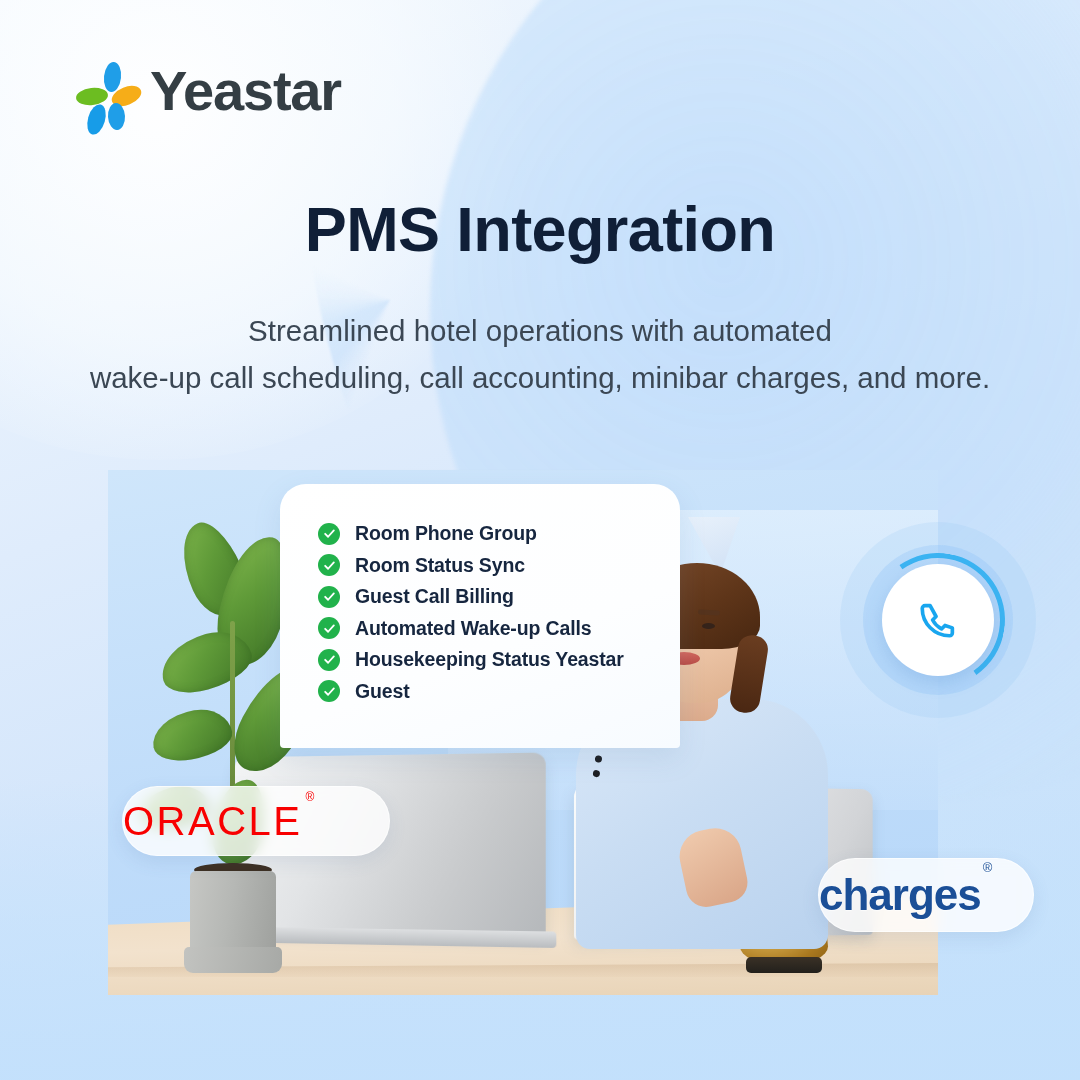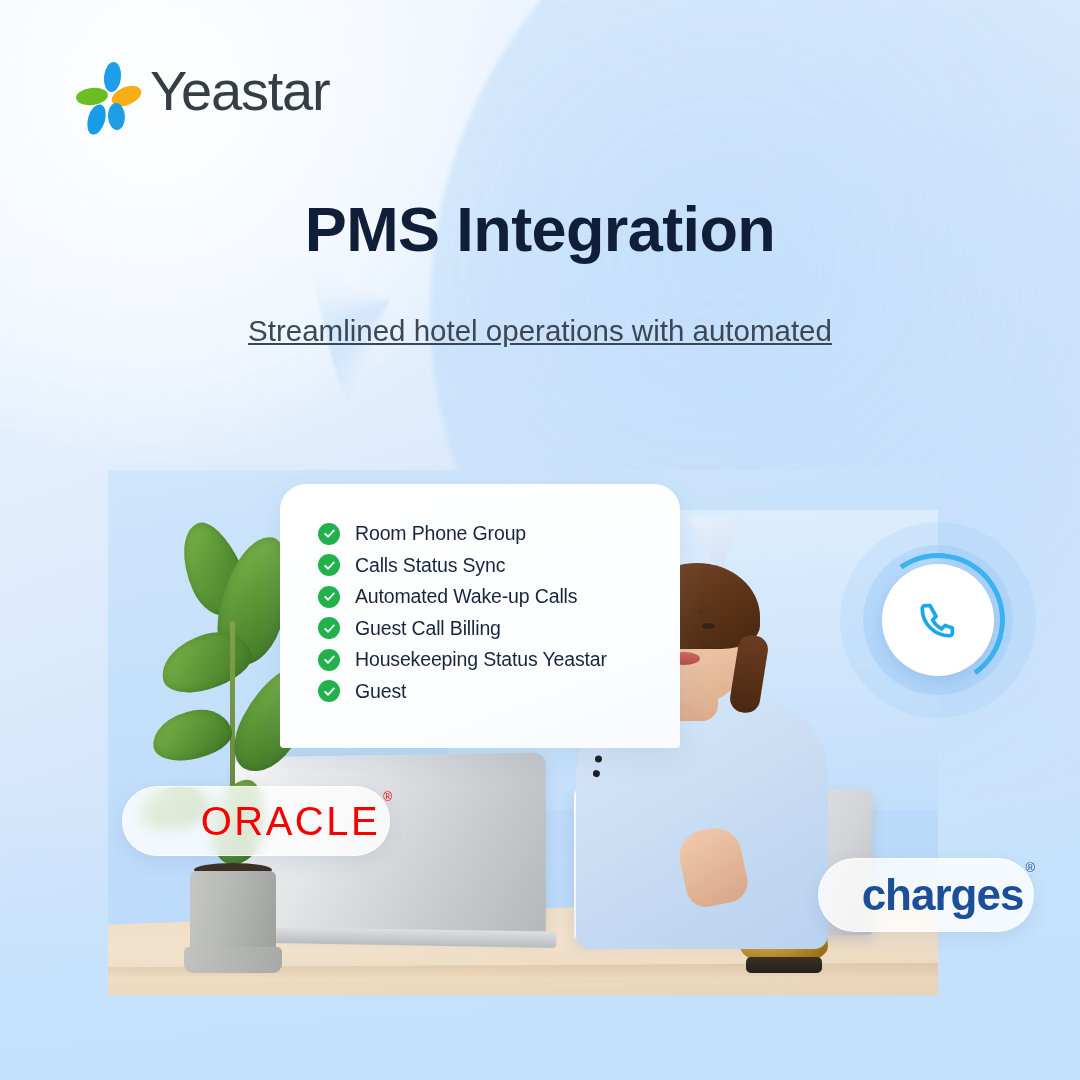--- a/index.html
+++ b/index.html
@@ -80,21 +80,21 @@
   }
   .logo-mark { position: relative; width: 58px; height: 58px; }
   .petal { position: absolute; border-radius: 50%; }
   .petal.p-top    { width: 17px; height: 30px; left: 26px; top: 0px;   background: #1f9ee8; transform: rotate(6deg); }
   .petal.p-right  { width: 31px; height: 18px; left: 33px; top: 25px;  background: #f6ad18; transform: rotate(-22deg); }
   .petal.p-left   { width: 32px; height: 17px; left: -2px; top: 26px;  background: #6cbd21; transform: rotate(-6deg); }
   .petal.p-botl   { width: 17px; height: 31px; left: 10px; top: 42px;  background: #179ce8; transform: rotate(16deg); }
   .petal.p-botc   { width: 17px; height: 27px; left: 30px; top: 41px;  background: #1f9ee8; transform: rotate(-3deg); }
   .logo-word {
     font-size: 56px;
-    font-weight: 400;
+    font-weight: 700;
     letter-spacing: -1.2px;
     color: #343e44;
     line-height: 1;
   }
 
   
   .headline {
     position: absolute;
     left: 0; top: 196px;
     width: 1080px;
@@ -108,21 +108,21 @@
   .subhead {
     position: absolute;
     left: 0; top: 308px;
     width: 1080px;
     text-align: center;
     font-size: 29.5px;
     font-weight: 400;
     color: #3b4754;
     line-height: 1.58;
   }
-  .subhead span { display: block; text-decoration: underline; }
+  .subhead span { display: block; }
 
   
   .scene {
     position: absolute;
     left: 108px; top: 470px;
     width: 830px; height: 525px;
     overflow: hidden;
   }
 
   
@@ -356,30 +356,30 @@
   }
   .check {
     flex: 0 0 auto;
     width: 22px; height: 22px; border-radius: 50%;
     background: #21b24b;
     display: flex; align-items: center; justify-content: center;
   }
   .check svg { width: 13px; height: 13px; display: block; }
   .feature-label {
     font-size: 19.5px;
-    font-weight: 400;
+    font-weight: 700;
     color: #16263f;
     letter-spacing: -0.15px;
     white-space: nowrap;
   }
 
   
   .pill {
     position: absolute;
-    display: flex; align-items: center; justify-content: flex-end;
+    display: flex; align-items: center; justify-content: flex-start;
     border-radius: 999px;
     background: rgba(255,255,255,0.80);
     backdrop-filter: blur(7px);
     -webkit-backdrop-filter: blur(7px);
     box-shadow: 0 6px 18px rgba(70,110,160,0.12);
     border: 1px solid rgba(255,255,255,0.65);
   }
   .pill-oracle { left: 122px; top: 786px; width: 268px; height: 70px; }
   .pill-micros { left: 818px; top: 858px; width: 216px; height: 74px; }
 
@@ -429,20 +429,21 @@
       <span class="petal p-botl"></span>
       <span class="petal p-botc"></span>
     </div>
     <div class="logo-word">Yeastar</div>
   </div>
 
   <h1 class="headline">PMS Integration</h1>
 
   <div class="subhead">
     <span>Streamlined hotel operations with automated</span>
+    <span>wake-up call scheduling, call accounting, minibar charges, and more.</span>
   </div>
 
   <div class="scene">
     <div class="scene-wall"></div>
     <div class="scene-wall-soft"></div>
 
     <div class="desk"></div>
     <div class="desk-edge"></div>
 
     <div class="laptop-a"></div>
@@ -508,44 +509,44 @@
           </svg>
       </span>
       <span class="feature-label">Room Phone Group</span>
     </div>
     <div class="feature-row">
       <span class="check">
         <svg viewBox="0 0 24 24" fill="none" stroke="#ffffff" stroke-width="3.4" stroke-linecap="round" stroke-linejoin="round">
             <path d="M4 12.6 L9.4 18 L20 6.4"></path>
           </svg>
       </span>
-      <span class="feature-label">Calls Status Sync</span>
+      <span class="feature-label">Room Status Sync</span>
+    </div>
+    <div class="feature-row">
+      <span class="check">
+        <svg viewBox="0 0 24 24" fill="none" stroke="#ffffff" stroke-width="3.4" stroke-linecap="round" stroke-linejoin="round">
+            <path d="M4 12.6 L9.4 18 L20 6.4"></path>
+          </svg>
+      </span>
+      <span class="feature-label">Guest Call Billing</span>
     </div>
     <div class="feature-row">
       <span class="check">
         <svg viewBox="0 0 24 24" fill="none" stroke="#ffffff" stroke-width="3.4" stroke-linecap="round" stroke-linejoin="round">
             <path d="M4 12.6 L9.4 18 L20 6.4"></path>
           </svg>
       </span>
       <span class="feature-label">Automated Wake-up Calls</span>
     </div>
     <div class="feature-row">
       <span class="check">
         <svg viewBox="0 0 24 24" fill="none" stroke="#ffffff" stroke-width="3.4" stroke-linecap="round" stroke-linejoin="round">
             <path d="M4 12.6 L9.4 18 L20 6.4"></path>
           </svg>
       </span>
-      <span class="feature-label">Guest Call Billing</span>
-    </div>
-    <div class="feature-row">
-      <span class="check">
-        <svg viewBox="0 0 24 24" fill="none" stroke="#ffffff" stroke-width="3.4" stroke-linecap="round" stroke-linejoin="round">
-            <path d="M4 12.6 L9.4 18 L20 6.4"></path>
-          </svg>
-      </span>
       <span class="feature-label">Housekeeping Status Yeastar</span>
     </div>
     <div class="feature-row">
       <span class="check">
         <svg viewBox="0 0 24 24" fill="none" stroke="#ffffff" stroke-width="3.4" stroke-linecap="round" stroke-linejoin="round">
             <path d="M4 12.6 L9.4 18 L20 6.4"></path>
           </svg>
       </span>
       <span class="feature-label">Guest</span>
     </div>

